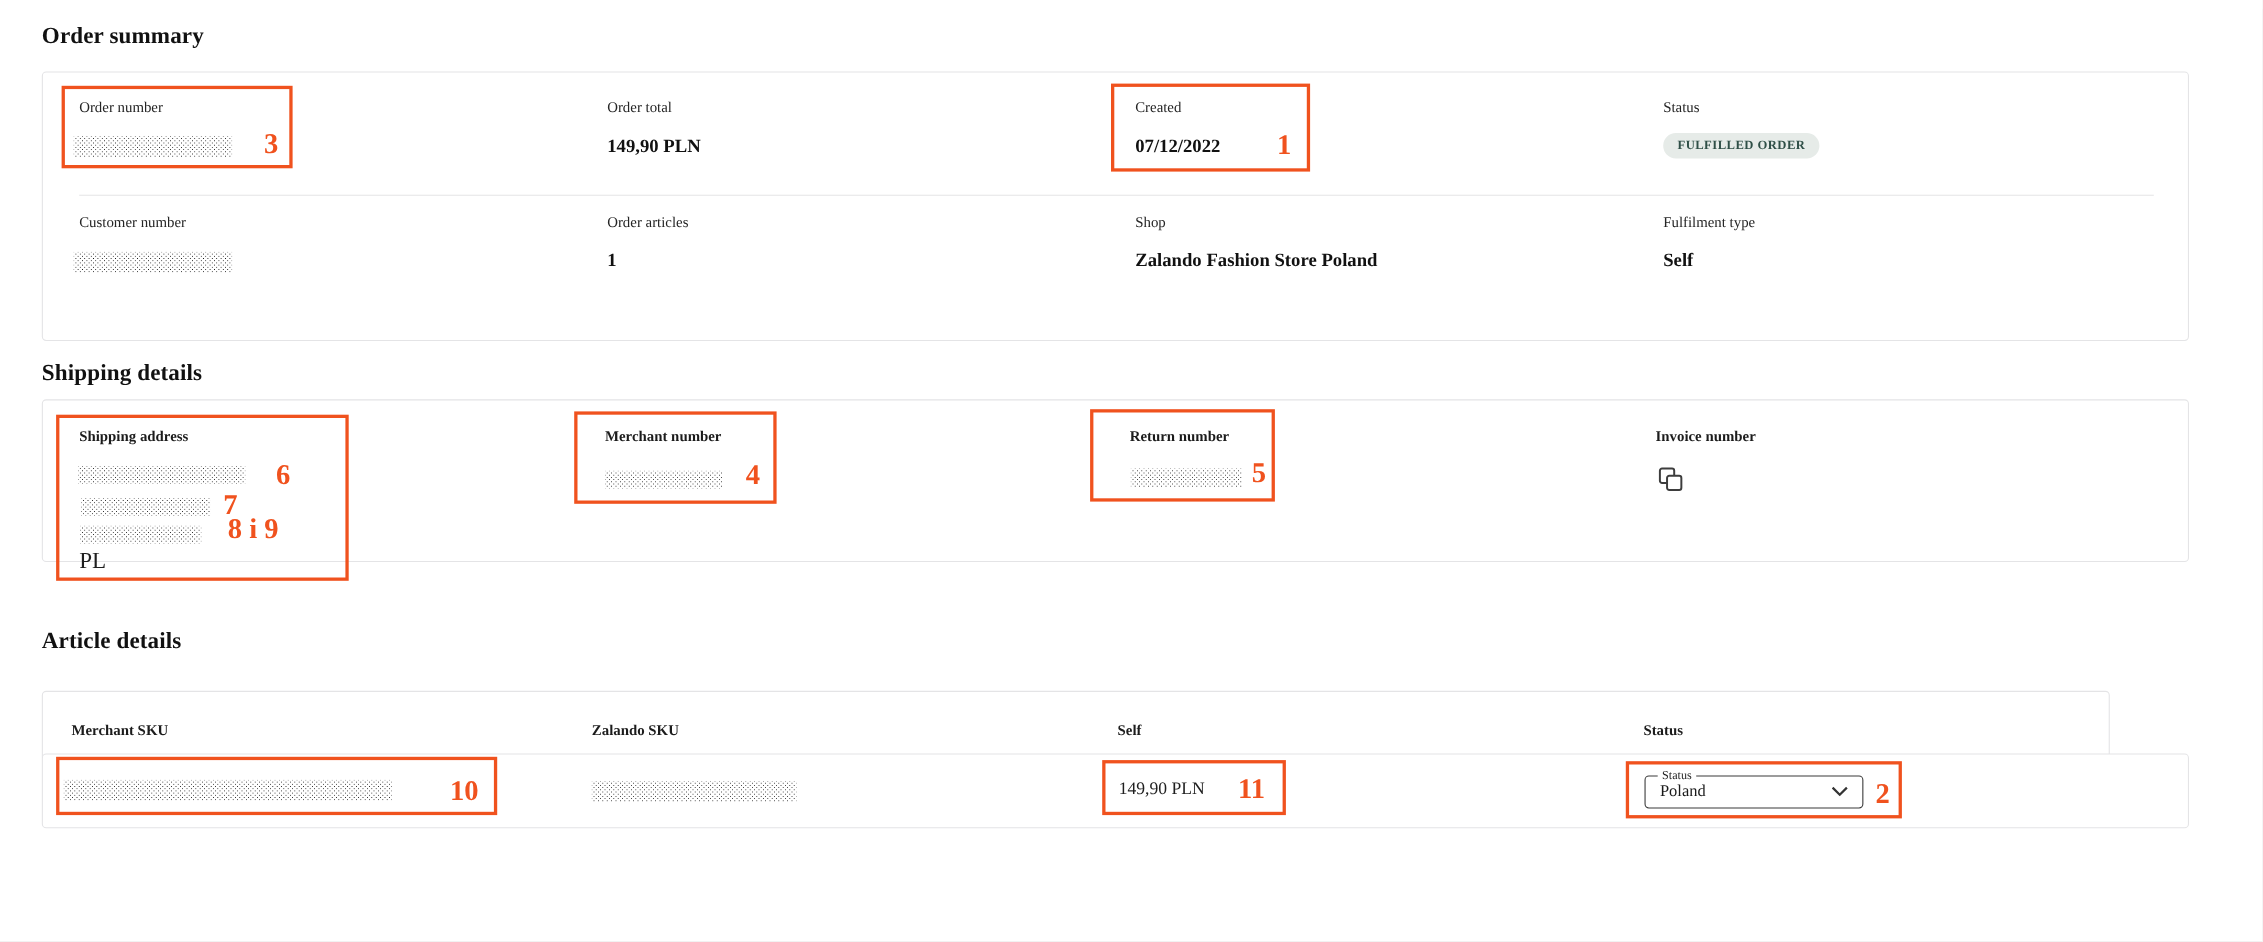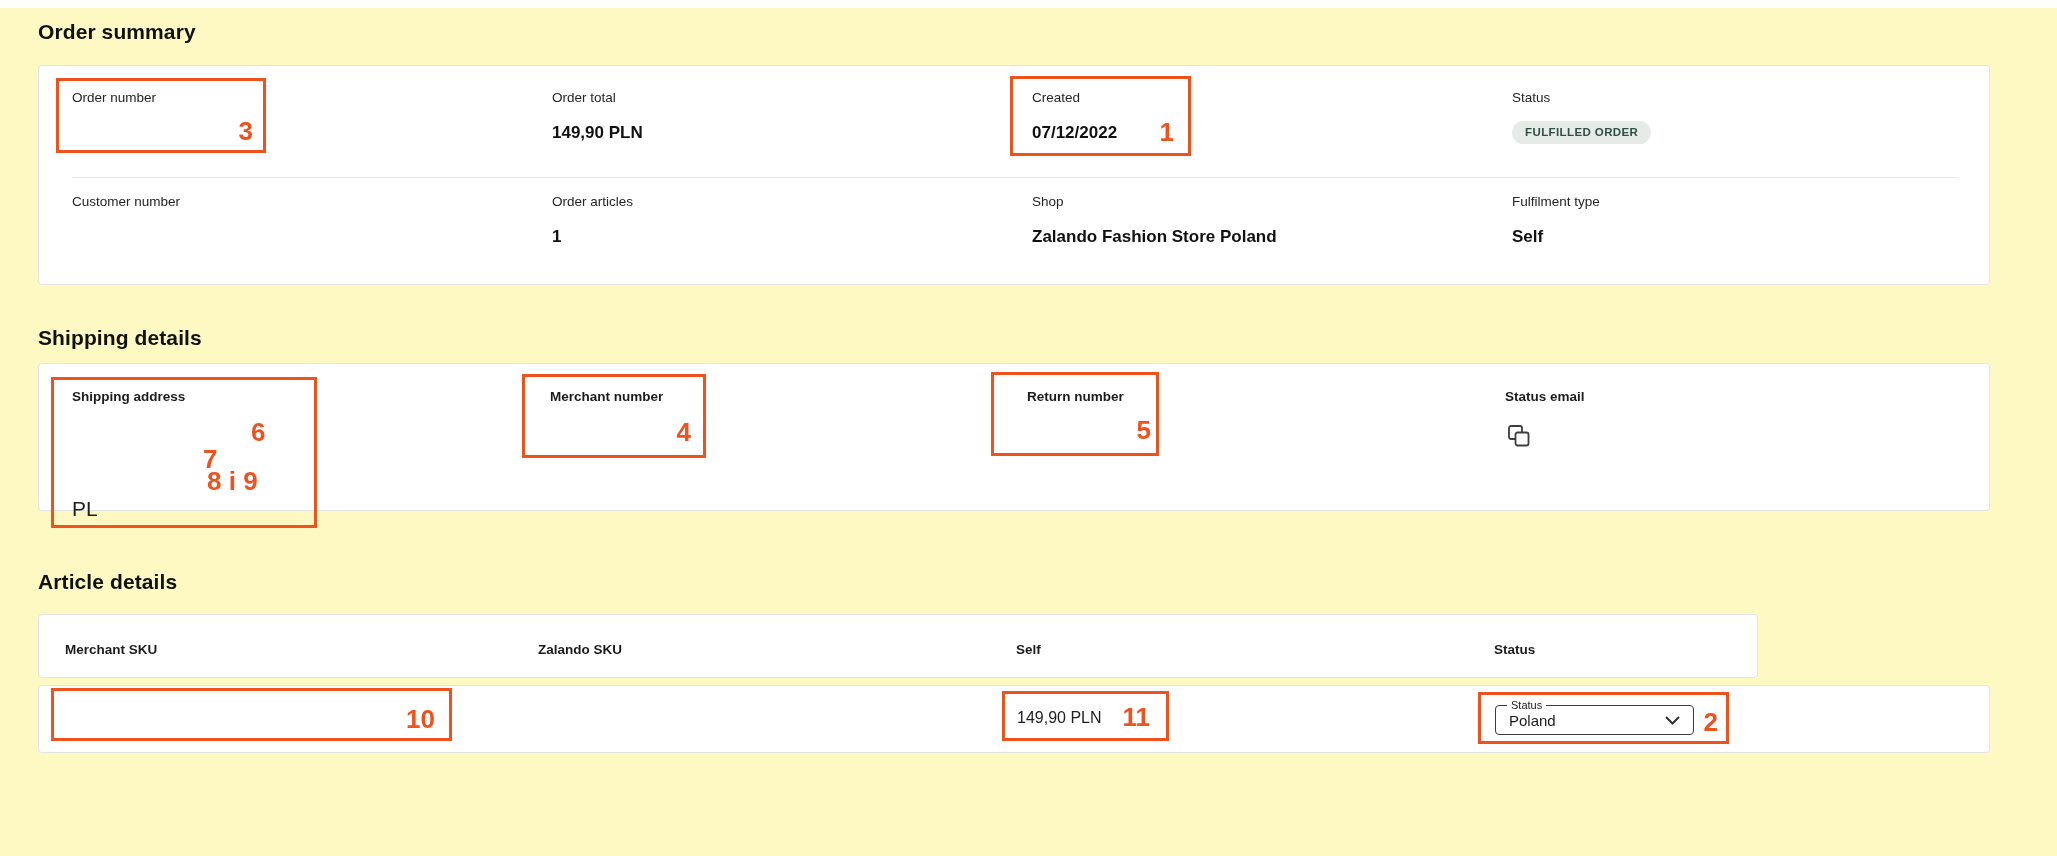--- a/index.html
+++ b/index.html
@@ -1,19 +1,19 @@
 <!DOCTYPE html>
 <html><head>
 <meta charset="utf-8">
 <style>
   html,body{margin:0;padding:0;background:#e9e9ea;}
   .page{
     position:relative;width:2057px;height:856px;overflow:hidden;
-    background:#fef9c3;
-    font-family:Liberation Sans, sans-serif;
+    background:#ffffff;
+    font-family:Liberation Serif, serif;
     color:#1a1a1a;
   }
   .topstrip{position:absolute;left:0;top:0;width:2057px;height:8px;background:#ffffff;}
   .section-heading{
     position:absolute;font-size:21px;font-weight:700;color:#111;line-height:24px;
     letter-spacing:.1px;
   }
   .card{
     position:absolute;background:#fff;border:1px solid #e4e4e6;border-radius:4px;
     box-sizing:border-box;
@@ -59,21 +59,21 @@
   .icon-btn{position:absolute;cursor:pointer;line-height:0;}
 </style>
 </head>
 <body>
 
 <div class="page">
   <div class="topstrip"></div>
 
   <div class="section-heading" style="left:38px;top:20px;">Order summary</div>
 
-  <div class="card" style="left:38px;top:65px;width:1952px;height:220px;">
+  <div class="card" style="left:38px;top:65px;width:1952px;height:245px;">
 
     <span class="field-label" style="left:33px;top:24px;">Order number</span>
     <span class="field-label" style="left:513px;top:24px;">Order total</span>
     <span class="field-label" style="left:993px;top:24px;">Created</span>
     <span class="field-label" style="left:1473px;top:24px;">Status</span>
 
     <div class="redacted" style="left:28px;top:58px;width:144px;height:19px;"></div>
     <span class="field-value" style="left:513px;top:57px;">149,90 PLN</span>
     <span class="field-value" style="left:993px;top:57px;">07/12/2022</span>
     <span class="badge" style="left:1473px;top:55px;">FULFILLED ORDER</span>
@@ -97,21 +97,21 @@
   <div class="ann-box" style="left:1010px;top:76px;width:181px;height:80px;">
     <span class="ann-num" style="right:14px;bottom:8px;">1</span>
   </div>
 
   <div class="section-heading" style="left:38px;top:326px;">Shipping details</div>
 
   <div class="card" style="left:38px;top:363px;width:1952px;height:148px;">
     <span class="field-label bold" style="left:33px;top:25px;">Shipping address</span>
     <span class="field-label bold" style="left:511px;top:25px;">Merchant number</span>
     <span class="field-label bold" style="left:988px;top:25px;">Return number</span>
-    <span class="field-label bold" style="left:1466px;top:25px;">Status email</span>
+    <span class="field-label bold" style="left:1466px;top:25px;">Invoice number</span>
 
     <div class="redacted" style="left:32px;top:60px;width:152px;height:16px;"></div>
     <div class="redacted" style="left:35px;top:89px;width:117px;height:16px;"></div>
     <div class="redacted" style="left:34px;top:114px;width:110px;height:16px;"></div>
     <span class="plain-text" style="left:33px;top:136px;">PL</span>
 
     <div class="redacted" style="left:511px;top:64px;width:107px;height:16px;"></div>
     <div class="redacted" style="left:989px;top:62px;width:101px;height:17px;"></div>
 
     <span class="icon-btn" style="left:1468px;top:60px;">
@@ -129,21 +129,21 @@
 
   <div class="ann-box" style="left:522px;top:374px;width:184px;height:84px;">
     <span class="ann-num" style="right:12px;bottom:10px;">4</span>
   </div>
   <div class="ann-box" style="left:991px;top:372px;width:168px;height:84px;">
     <span class="ann-num" style="right:5px;bottom:10px;">5</span>
   </div>
 
   <div class="section-heading" style="left:38px;top:570px;">Article details</div>
 
-  <div class="card" style="left:38px;top:614px;width:1720px;height:64px;">
+  <div class="card" style="left:38px;top:628px;width:1880px;height:64px;">
     <span class="field-label bold" style="left:26px;top:27px;">Merchant SKU</span>
     <span class="field-label bold" style="left:499px;top:27px;">Zalando SKU</span>
     <span class="field-label bold" style="left:977px;top:27px;">Self</span>
     <span class="field-label bold" style="left:1455px;top:27px;">Status</span>
   </div>
 
   <div class="card" style="left:38px;top:685px;width:1952px;height:68px;">
     <div class="redacted" style="left:19px;top:23px;width:298px;height:19px;"></div>
     <div class="redacted" style="left:499px;top:24px;width:186px;height:19px;"></div>
     <span class="plain-text" style="left:978px;top:23px;font-size:16px;">149,90 PLN</span>

